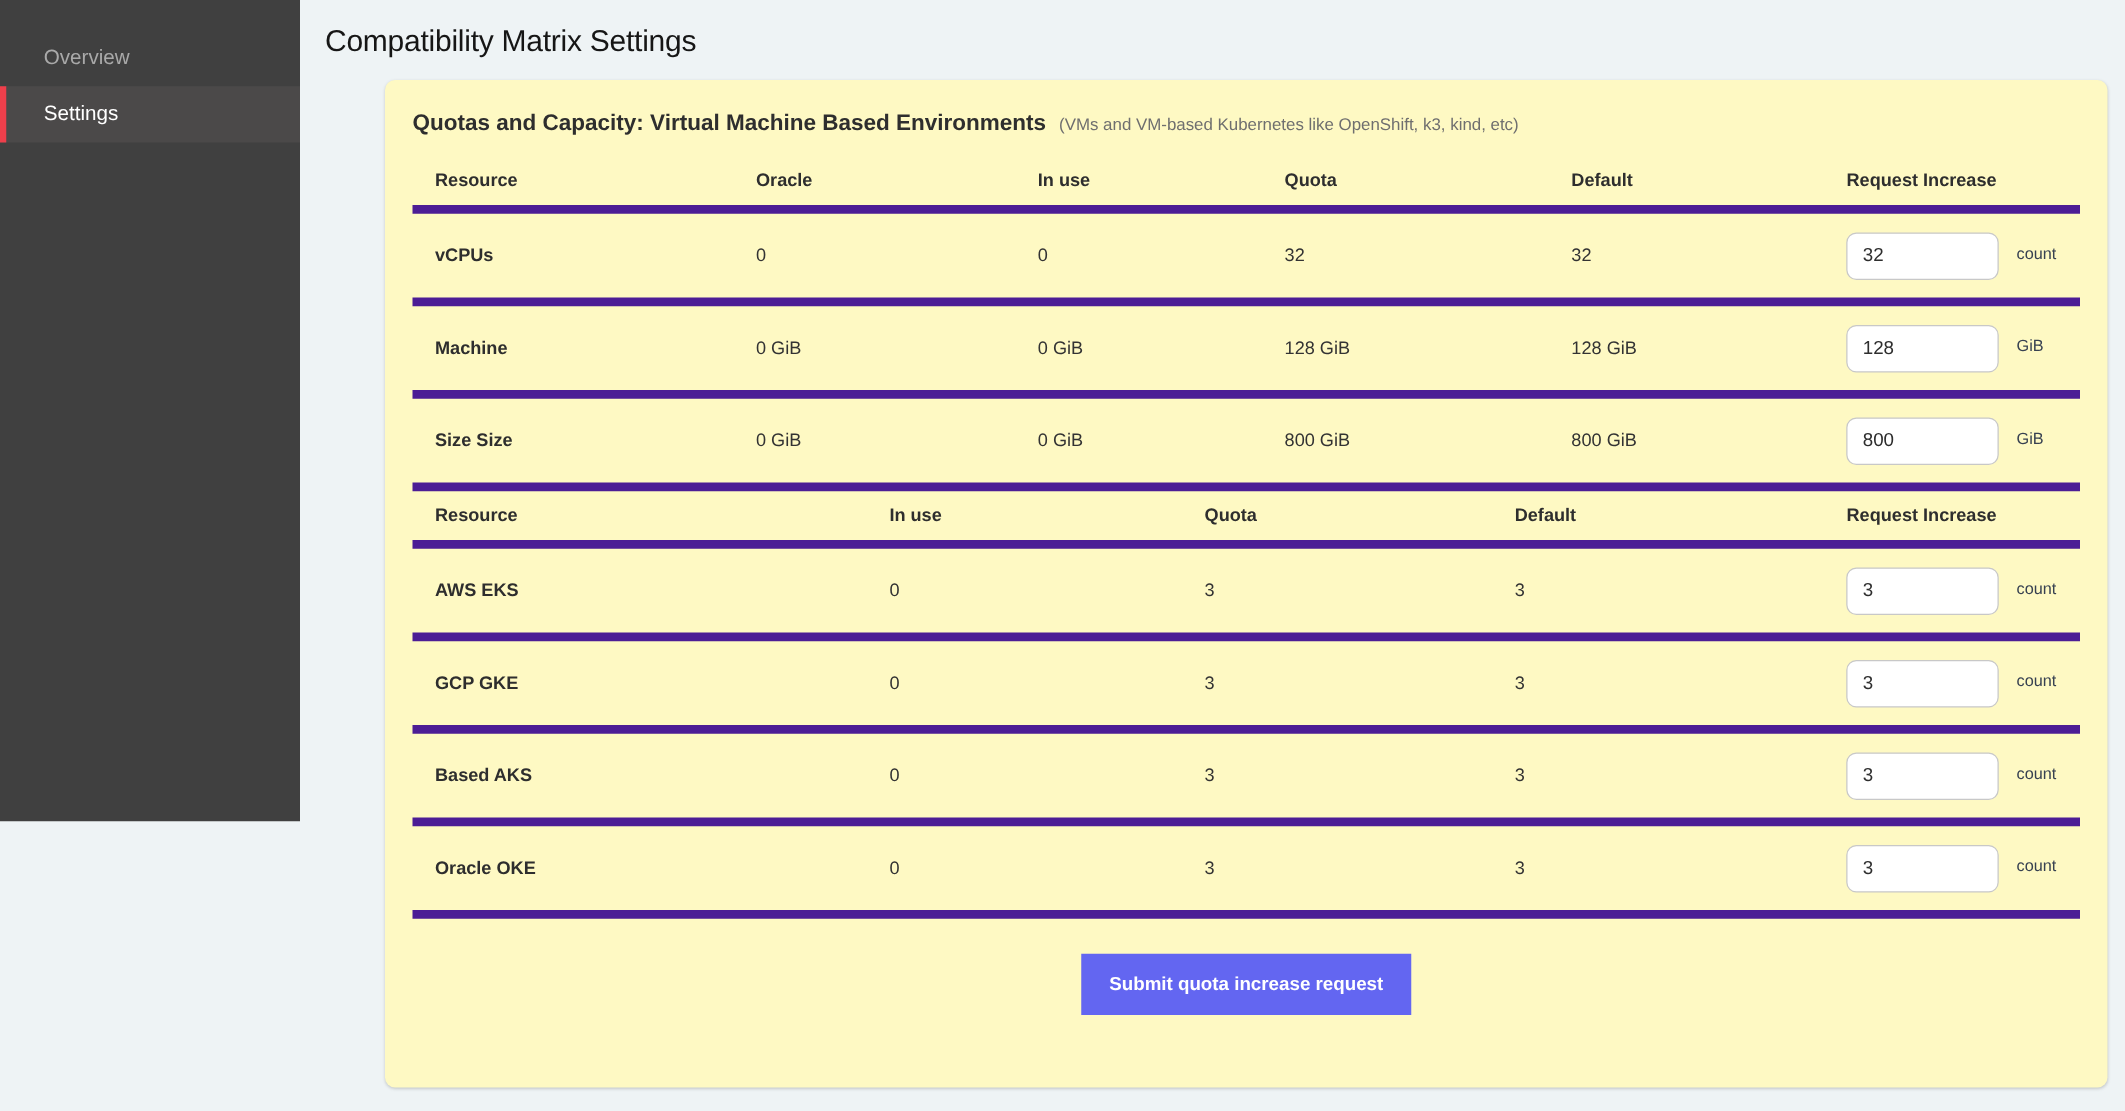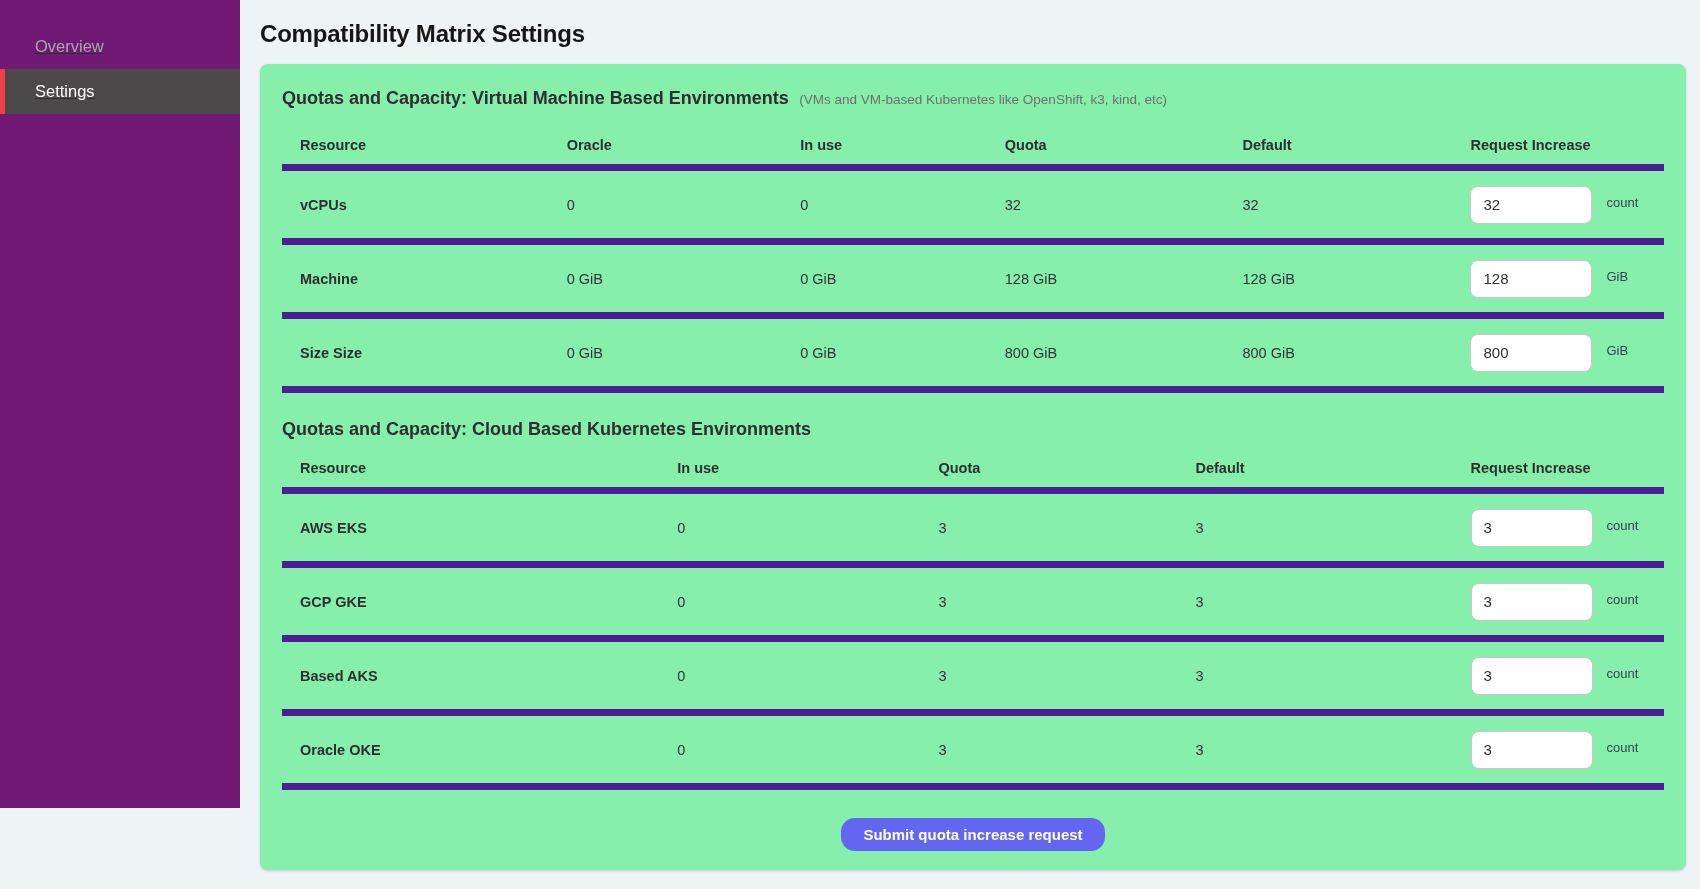--- a/index.html
+++ b/index.html
@@ -8,24 +8,23 @@
     font-family: "Liberation Sans", "DejaVu Sans", sans-serif;
     background: #eef3f5;
     display: flex;
     color: #2e2e2e;
   }
 
   
   .sidebar {
     width: 240px;
     min-width: 240px;
-    height: 808px;
-    background: #701a75;
+    height: 657px;
+    background: #404040;
     padding-top: 24px;
-    text-decoration: underline;
   }
   .nav-item {
     height: 45px;
     display: flex;
     align-items: center;
     padding-left: 30px;
     font-size: 16.5px;
     color: #a9a9a9;
     cursor: pointer;
     border-left: 5px solid transparent;
@@ -36,31 +35,32 @@
     border-left: 5px solid #ee3f4b;
   }
 
   
   .main {
     flex: 1;
     padding: 18px 14px 0 20px;
   }
   h1.page-title {
     font-size: 24px;
-    font-weight: bold;
+    font-weight: normal;
     color: #161616;
     margin: 2px 0 16px 0;
     letter-spacing: -0.2px;
   }
   .card {
-    background: #86efac;
+    background: #fef9c3;
     border-radius: 8px;
     box-shadow: 0 1px 3px rgba(0,0,0,0.12), 0 1px 2px rgba(0,0,0,0.06);
     padding: 24px 22px 19px 22px;
     min-height: 806px;
+    margin-left: 48px;
   }
 
   .section-heading { margin-bottom: 16px; }
   .section-heading.second { margin-top: 26px; margin-bottom: 8px; }
   .section-title {
     font-size: 18px;
     font-weight: bold;
     color: #2e2e2e;
   }
   .section-note {
@@ -110,22 +110,22 @@
     justify-content: center;
     margin-top: 28px;
   }
   .submit-btn {
     background: #6366f1;
     color: #ffffff;
     font-family: "Liberation Sans", "DejaVu Sans", sans-serif;
     font-size: 15px;
     font-weight: bold;
     border: none;
-    border-radius: 14px;
-    height: 33px;
+    border-radius: 0;
+    height: 49px;
     padding: 0 22px;
     cursor: pointer;
   }
 </style>
 </head>
 <body>
 
 <aside class="sidebar">
   <nav>
     <div class="nav-item">Overview</div>
@@ -183,23 +183,20 @@
         <div class="cell">0 GiB</div>
         <div class="cell">800 GiB</div>
         <div class="cell">800 GiB</div>
         <div class="cell req">
           <input class="req-input" type="text" value="800" style="">
           <span class="unit">GiB</span>
         </div>
       </div>
     </div>
 
-    <div class="section-heading second">
-      <span class="section-title">Quotas and Capacity: Cloud Based Kubernetes Environments</span>
-    </div>
 
     <div class="table t5">
       <div class="trow head">
         <div class="cell first">Resource</div>
         <div class="cell">In use</div>
         <div class="cell">Quota</div>
         <div class="cell">Default</div>
         <div class="cell">Request Increase</div>
       </div>
 

